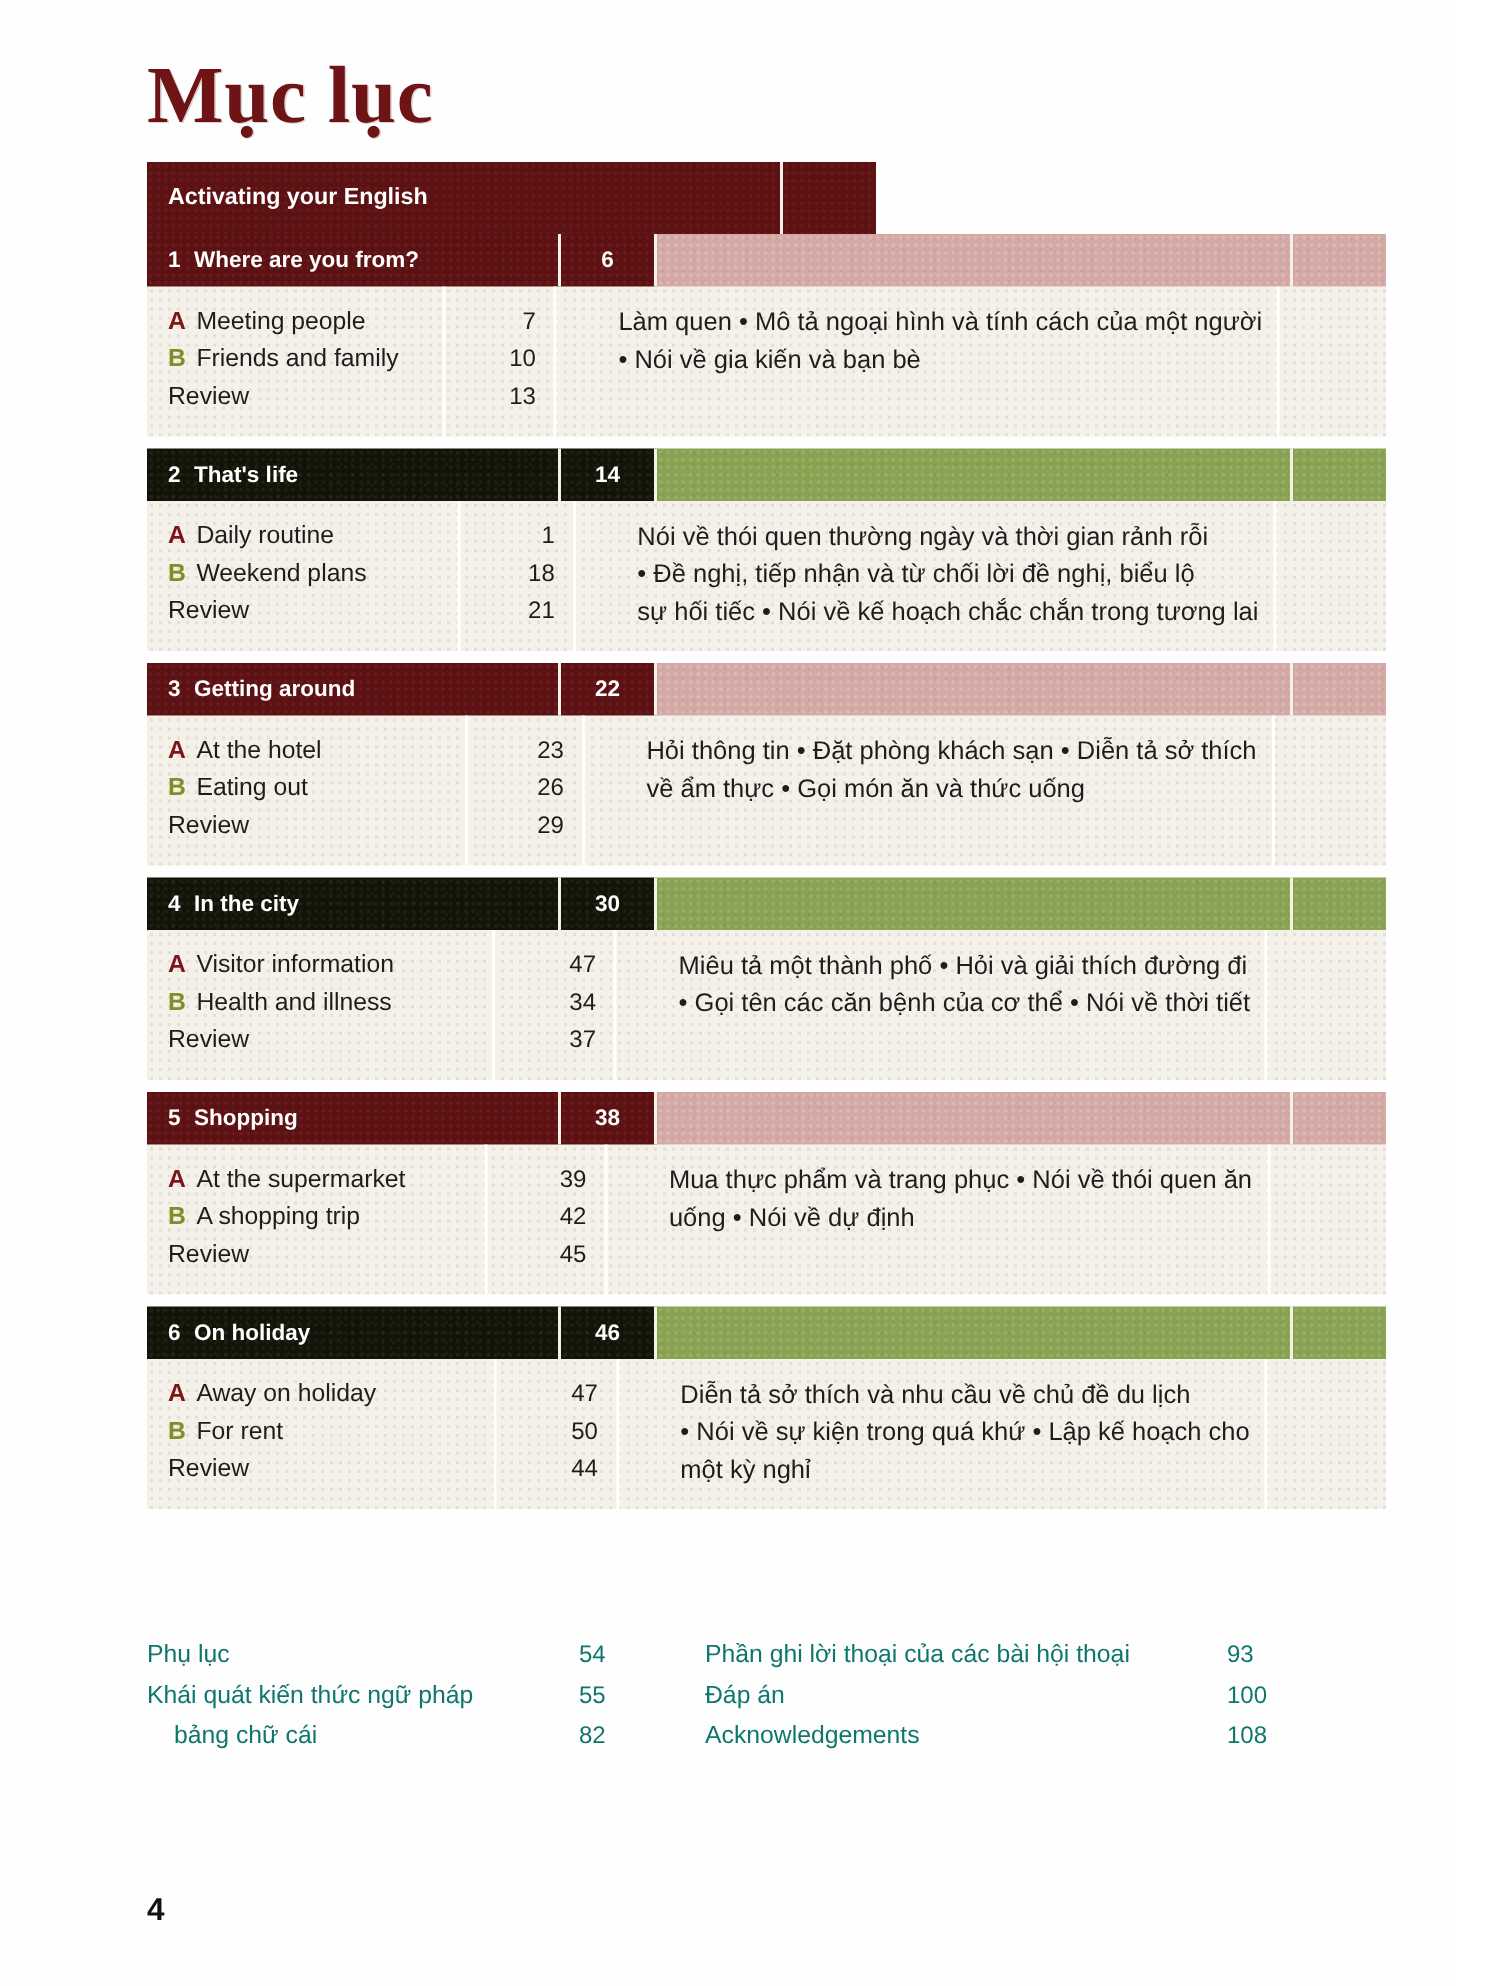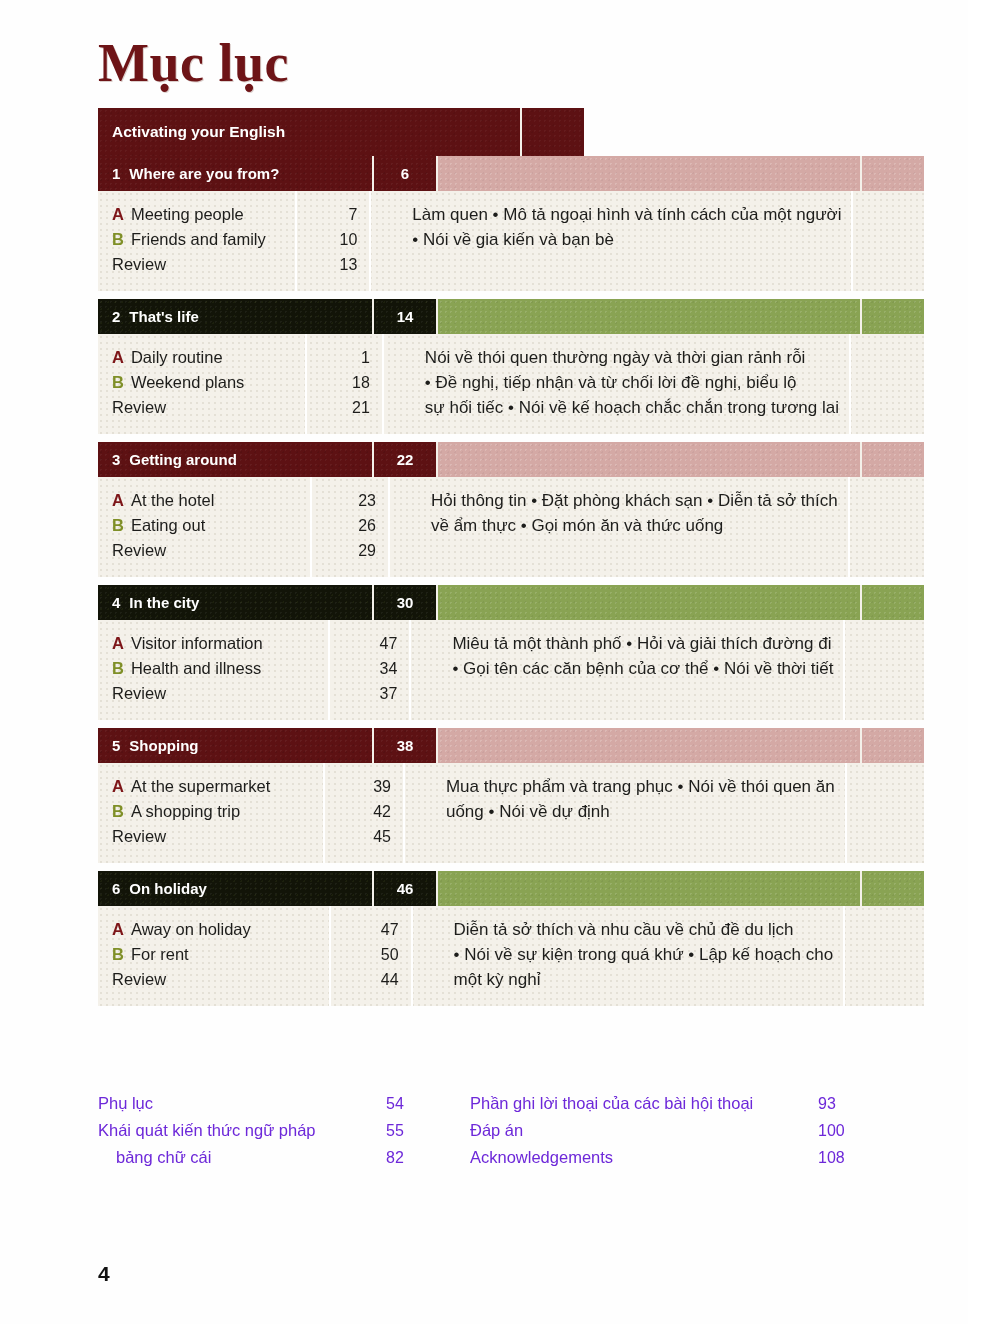--- a/index.html
+++ b/index.html
@@ -228,21 +228,21 @@
   .apx-col {
     display: block;
   }
   .apx-col.left { width: 340px; }
   .apx-col.right { width: 400px; margin-left: 32px; }
 
   .apx-row {
     display: flex;
     font-size: 16.5px;
     line-height: 27px;
-    color: #6d28d9;
+    color: #0f766e;
   }
   .apx-row .apx-label {
     flex: 1 1 auto;
     white-space: nowrap;
   }
   .apx-row .apx-label.indent { padding-left: 18px; }
   .apx-row .apx-page {
     width: 52px;
     text-align: left;
     font-size: 16px;

